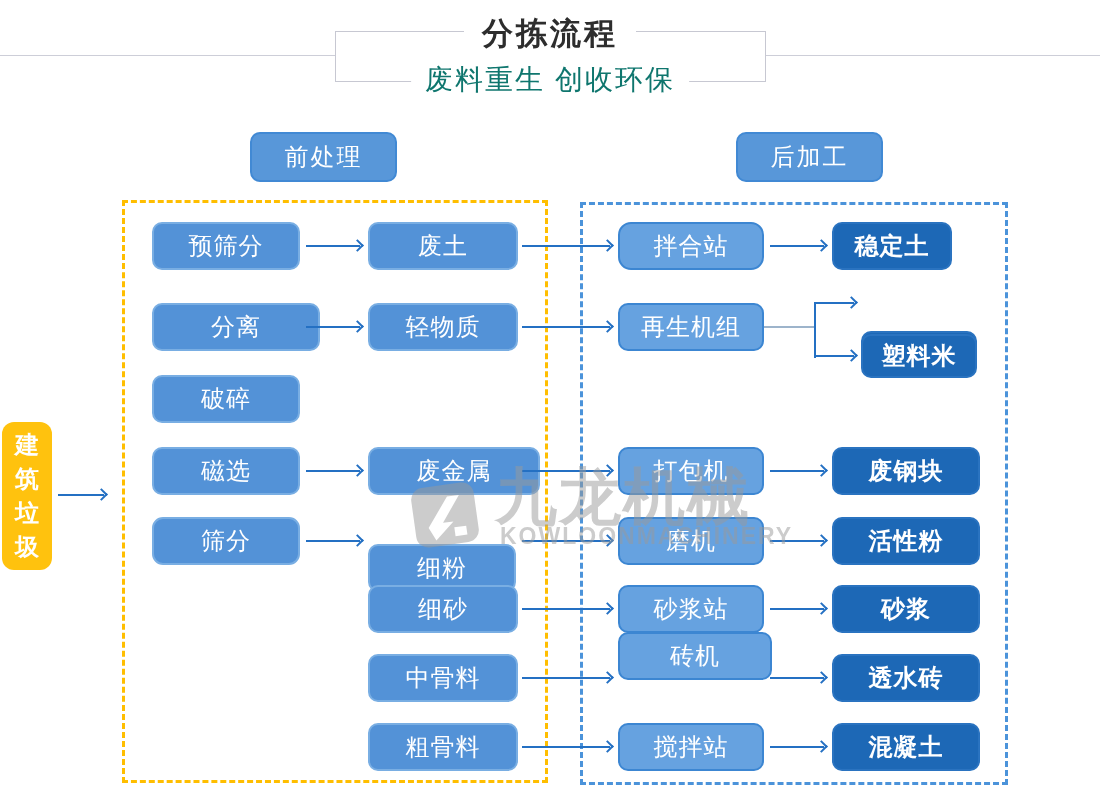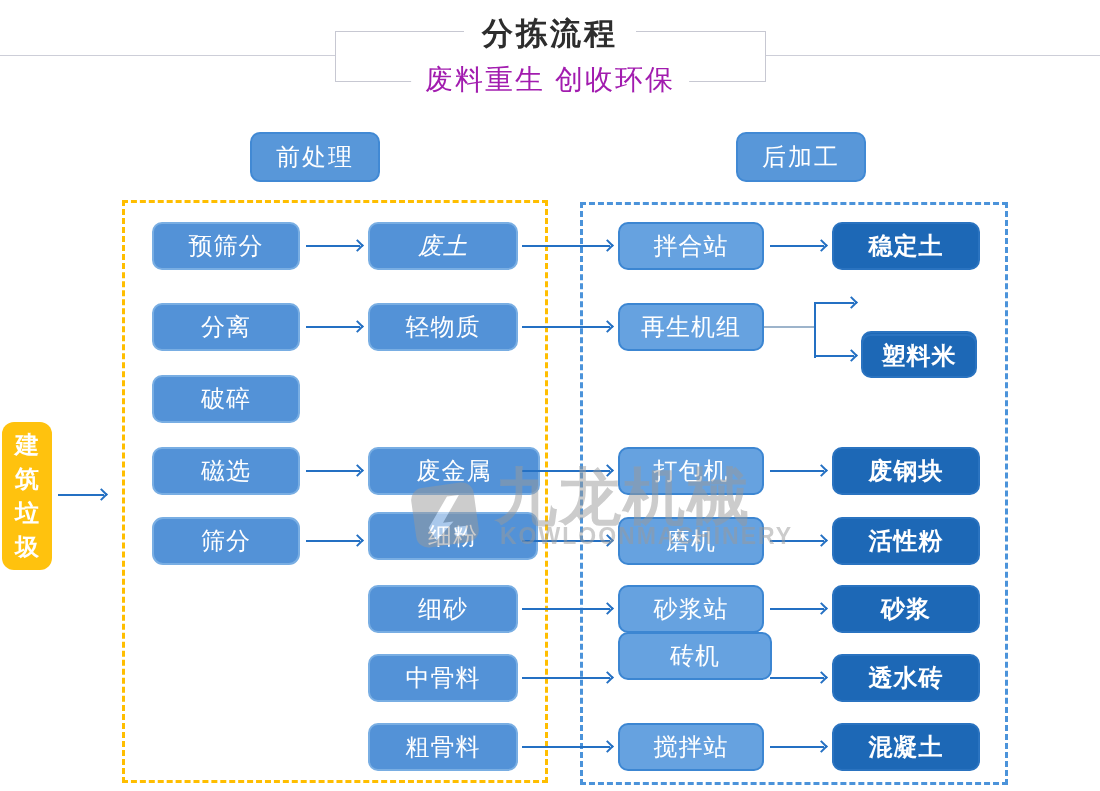--- a/index.html
+++ b/index.html
@@ -5,24 +5,24 @@
   html,body{margin:0;padding:0;background:#fff;}
   body{font-family:"Liberation Sans","DejaVu Sans",sans-serif;}
   .canvas{position:relative;width:1100px;height:791px;background:#fff;overflow:hidden;}
 
   
   .hline{position:absolute;left:0;top:55px;width:1100px;height:1px;background:#cdced8;}
   .tbox{position:absolute;left:335px;top:31px;width:429px;height:49px;border:1px solid #c7c8d2;background:#fff;}
   .title{position:absolute;top:13px;left:50%;transform:translateX(-50%);background:#fff;
          padding:0 18px;font-size:31px;font-weight:bold;color:#2d2d2d;letter-spacing:3px;white-space:nowrap;z-index:5;}
   .subtitle{position:absolute;top:61px;left:50%;transform:translateX(-50%);background:#fff;
-         padding:0 14px;font-size:28px;color:#a21caf;letter-spacing:2px;white-space:nowrap;z-index:5;}
+         padding:0 14px;font-size:28px;color:#0f766e;letter-spacing:2px;white-space:nowrap;z-index:5;}
 
   
-  .seclabel{position:absolute;width:130px;height:50px;border-radius:10px;background:#5897d9;border:2px solid #4189d4;
+  .seclabel{position:absolute;width:147px;height:50px;border-radius:10px;background:#5897d9;border:2px solid #4189d4;
          box-sizing:border-box;display:flex;align-items:center;justify-content:center;color:#fff;font-size:24px;letter-spacing:2px;}
 
   
   .frame-pre{position:absolute;left:122px;top:200px;width:426px;height:583px;border:3px dashed #ffbe00;box-sizing:border-box;}
   .frame-post{position:absolute;left:580px;top:202px;width:428px;height:583px;border:3px dashed #4b93da;box-sizing:border-box;}
 
   
   .source{position:absolute;left:2px;top:422px;width:50px;height:148px;background:#ffc20e;border-radius:12px;
          color:#fff;font-size:24px;font-weight:bold;text-align:center;line-height:34px;word-break:break-all;
          display:flex;align-items:center;justify-content:center;padding:2px;box-sizing:border-box;}
@@ -62,42 +62,42 @@
   <div class="seclabel" style="left:736px;top:132px;">后加工</div>
 
   <div class="frame-pre"></div>
   <div class="frame-post"></div>
 
   <div class="source">
       <span>建筑垃圾</span>
     </div>
 
   <div class="n a" style="left:152px;top:222px;width:148px;">预筛分</div>
-  <div class="n a" style="left:152px;top:303px;width:148px;">分离</div>
+  <div class="n a" style="left:152px;top:303px;width:168px;">分离</div>
   <div class="n a" style="left:152px;top:375px;width:148px;">破碎</div>
   <div class="n a" style="left:152px;top:447px;width:148px;">磁选</div>
   <div class="n a" style="left:152px;top:517px;width:148px;border-radius:11px;">筛分</div>
 
-  <div class="n a" style="left:368px;top:222px;width:150px;font-style:italic;">废土</div>
+  <div class="n a" style="left:368px;top:222px;width:150px;">废土</div>
   <div class="n a" style="left:368px;top:303px;width:150px;">轻物质</div>
   <div class="n a" style="left:368px;top:447px;width:172px;">废金属</div>
-  <div class="n a" style="left:368px;top:512px;width:170px;">细粉</div>
+  <div class="n a" style="left:368px;top:544px;width:148px;">细粉</div>
   <div class="n a" style="left:368px;top:585px;width:150px;">细砂</div>
   <div class="n a" style="left:368px;top:654px;width:150px;">中骨料</div>
   <div class="n a" style="left:368px;top:723px;width:150px;">粗骨料</div>
 
-  <div class="n b" style="left:618px;top:222px;width:146px;">拌合站</div>
+  <div class="n b" style="left:618px;top:222px;width:146px;border-radius:13px;">拌合站</div>
   <div class="n b" style="left:618px;top:303px;width:146px;">再生机组</div>
   <div class="n b" style="left:618px;top:447px;width:146px;">打包机</div>
   <div class="n b" style="left:618px;top:517px;width:146px;">磨机</div>
   <div class="n b" style="left:618px;top:585px;width:146px;">砂浆站</div>
   <div class="n b" style="left:618px;top:618px;width:154px;margin-top:14px;">砖机</div>
   <div class="n b" style="left:618px;top:723px;width:146px;">搅拌站</div>
 
-  <div class="n d" style="left:832px;top:222px;width:148px;">稳定土</div>
+  <div class="n d" style="left:832px;top:222px;width:120px;">稳定土</div>
   <div class="n d" style="left:861px;top:283px;width:116px;height:42px;font-size:26px;margin-top:48px;">RDF</div>
   <div class="n d" style="left:861px;top:334px;width:116px;height:44px;">塑料米</div>
   <div class="n d" style="left:832px;top:447px;width:148px;">废钢块</div>
   <div class="n d" style="left:832px;top:517px;width:148px;">活性粉</div>
   <div class="n d" style="left:832px;top:585px;width:148px;">砂浆</div>
   <div class="n d" style="left:832px;top:654px;width:148px;">透水砖</div>
   <div class="n d" style="left:832px;top:723px;width:148px;">混凝土</div>
 
   <div class="arr head" style="left:58px;top:494px;width:46px;"></div>
 

